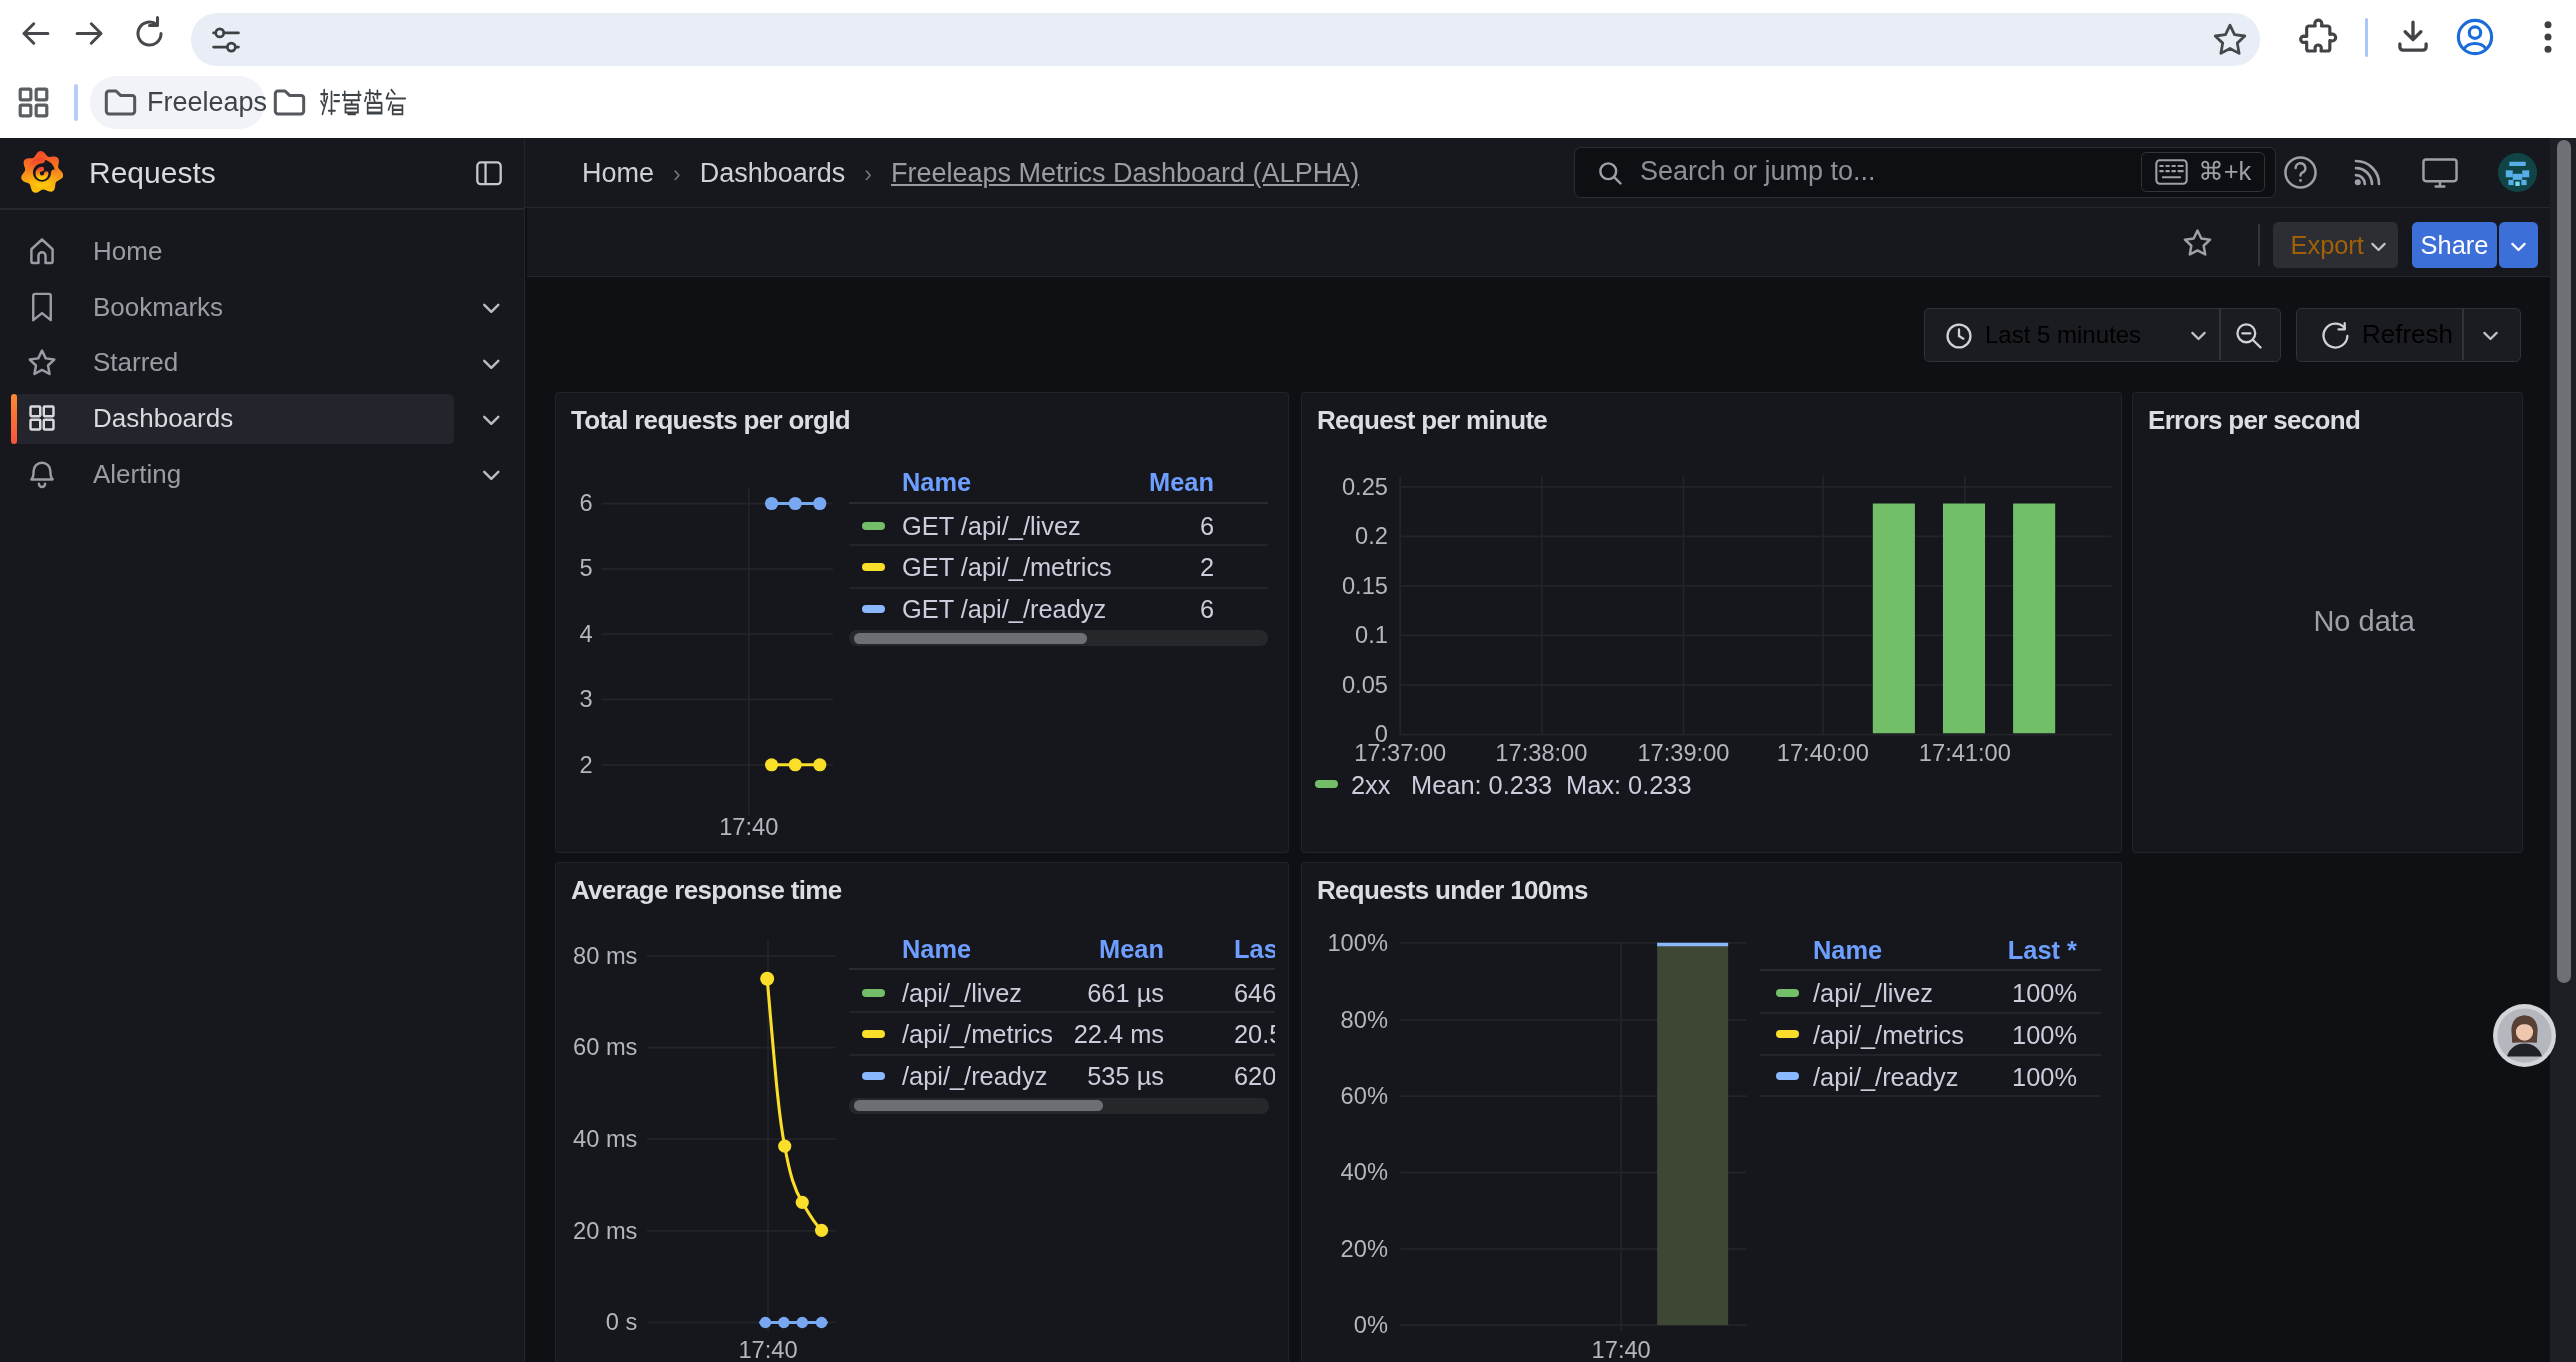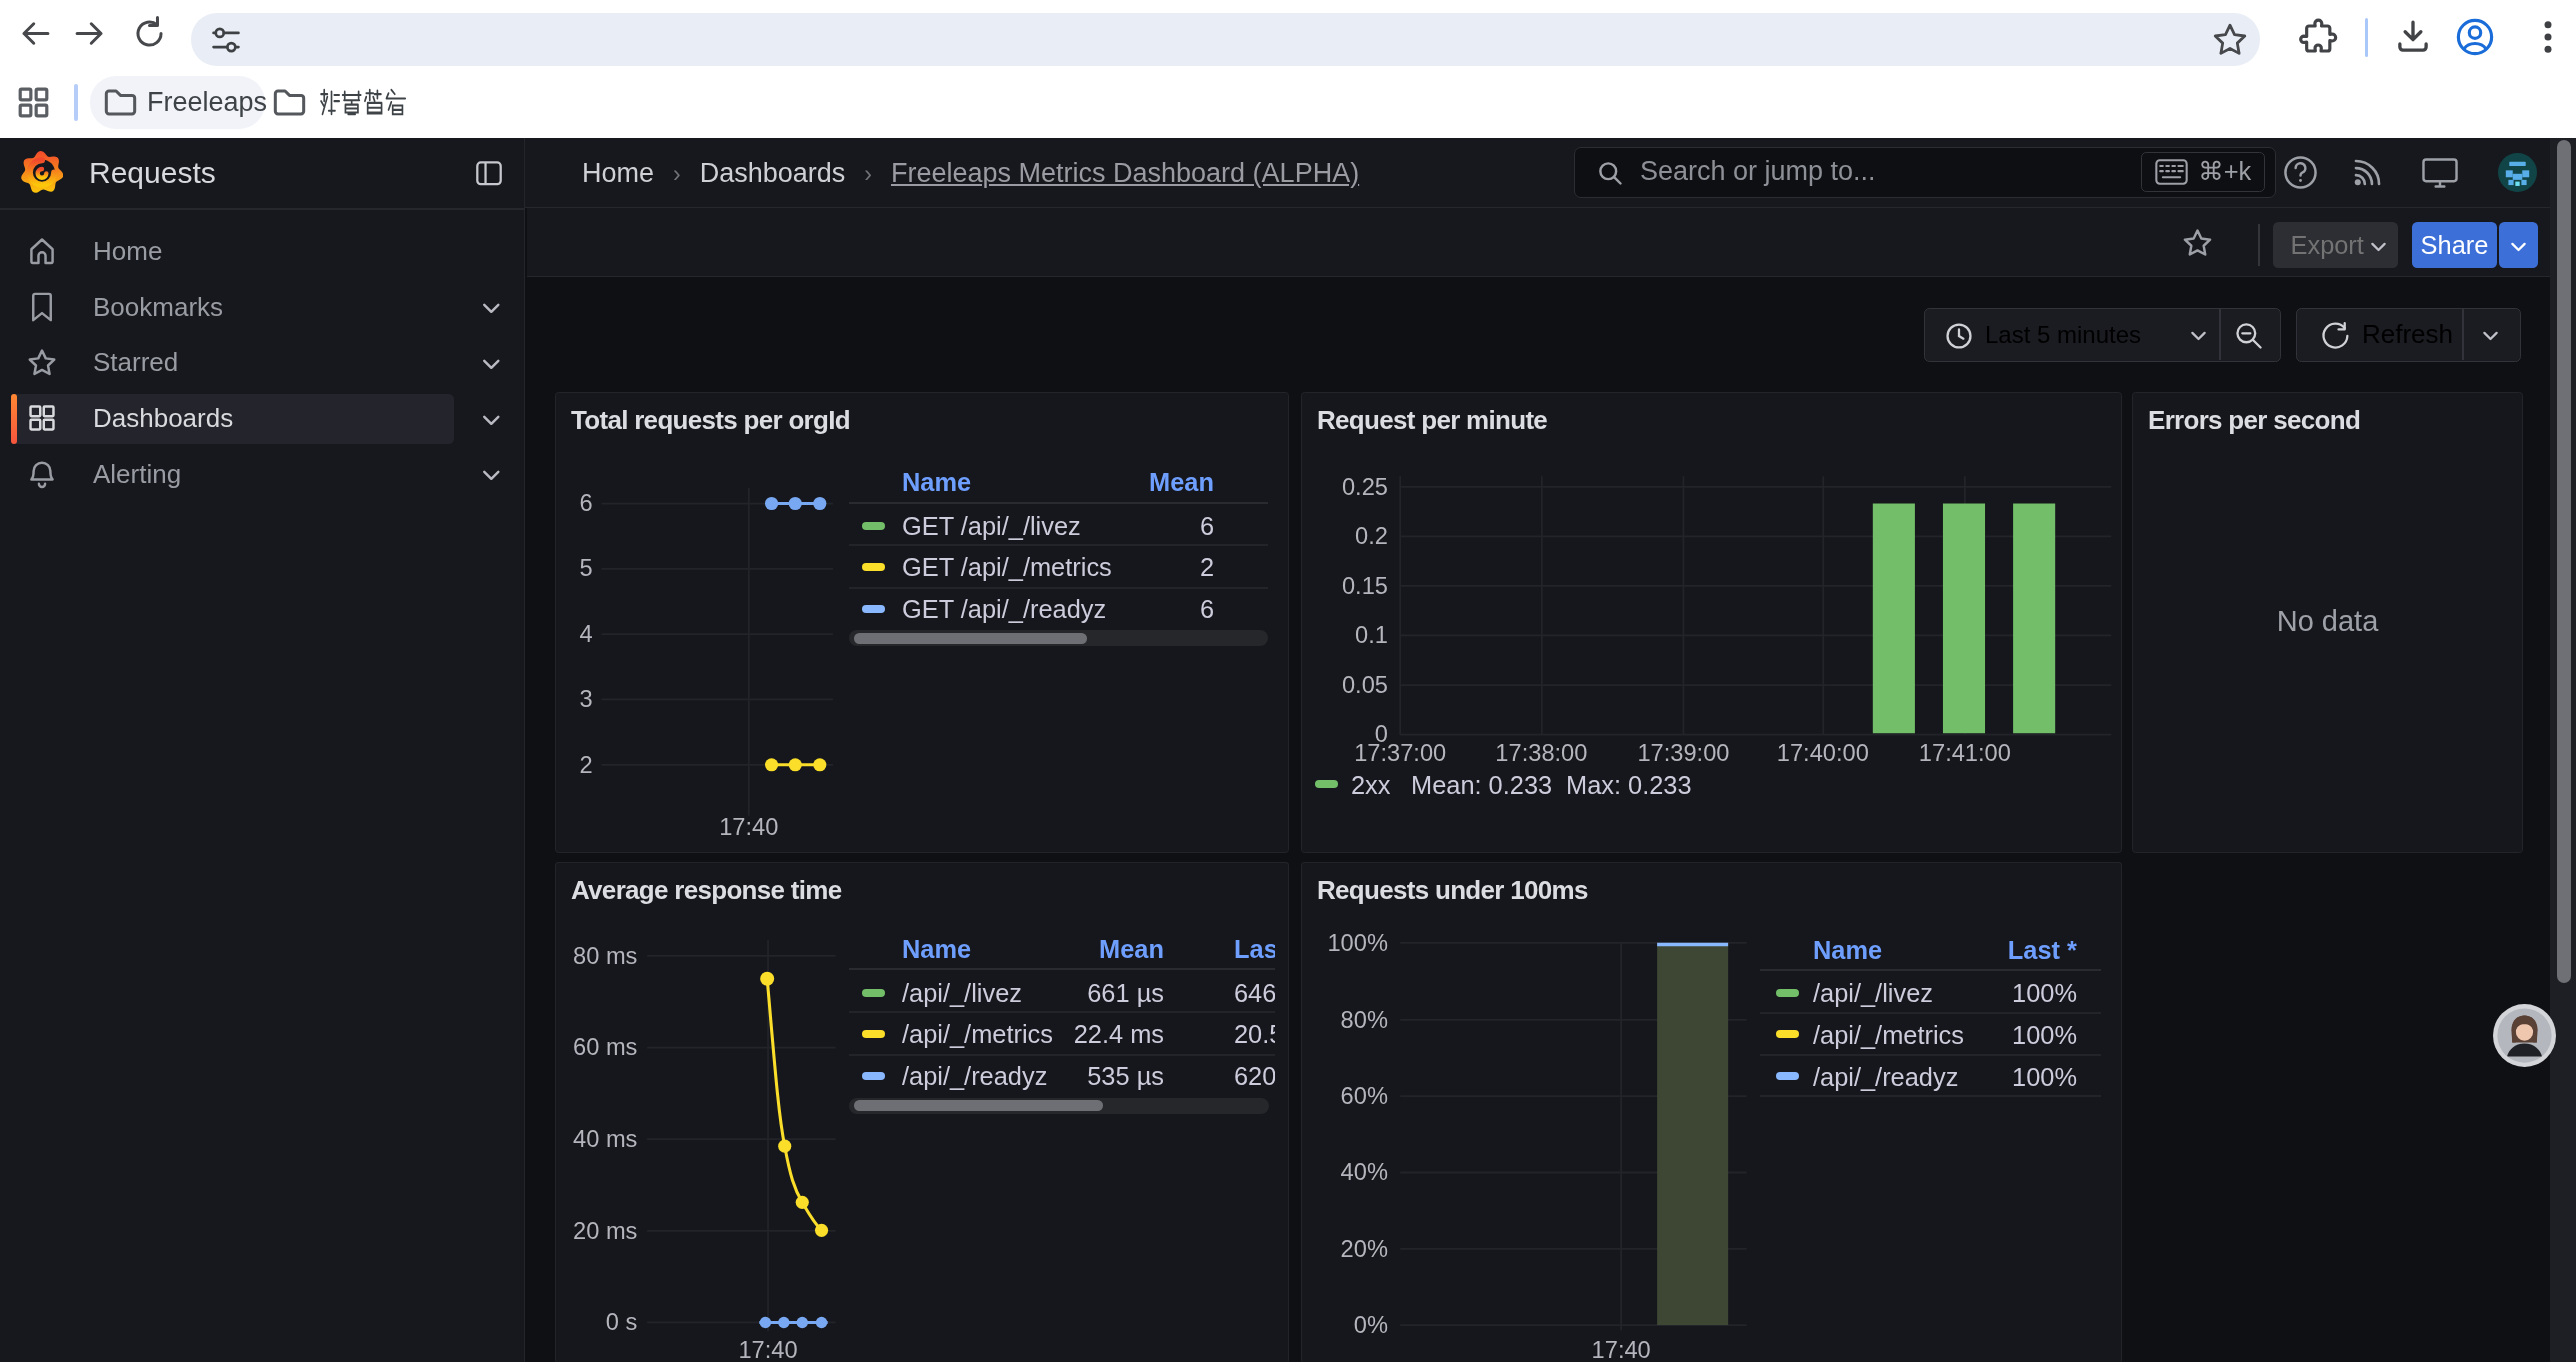--- a/index.html
+++ b/index.html
@@ -28,21 +28,21 @@
   .crumb { color:#cfd0d6; font-weight:500; }
   .crumbg { color:#9b9ca3; font-weight:400;text-decoration:underline; }
   .crumbsep { color:#71727a; padding:0 19px; font-size:23px; }
   #search { position:absolute; left:1574px; top:147px; width:702px; height:51px; border-radius:7px;
     background:#0e0f13; border:1.8px solid #2c2d33; }
   #searchph { position:absolute; left:65px; top:0px; height:47px; line-height:47px; font-size:27px; color:#8e9097; }
   #kbdtag { position:absolute; right:10.5px; top:3.5px; height:40px; border:1.8px solid #33343a; border-radius:5.3px;
     padding:0 12.3px; color:#9ea0a8; font-size:25.4px; line-height:37px; }
   #subhdr { position:absolute; left:527px; top:208px; width:2049px; height:69px; background:#17181d;
     border-bottom:1.8px solid #26272c; }
-  .gbtn { position:absolute; border-radius:5.3px; font-size:25.4px; color:#737373; }
+  .gbtn { position:absolute; border-radius:5.3px; font-size:25.4px; color:#a16207; }
   #exportbtn { left:2273px; top:222px; width:125px; height:46px; background:rgba(204,204,220,0.12); }
   #sharebtn { left:2412px; top:222px; width:85px; height:46px; background:#3d6fd9; color:#ffffff; font-weight:500; }
   #sharedrop { left:2499px; top:222px; width:39px; height:46px; background:#3d6fd9; }
   #timegrp { position:absolute; left:1924px; top:308px; width:357px; height:54px; border:1.8px solid #32333a;
     background:#1b1c22; border-radius:5.3px; }
   #refrgrp { position:absolute; left:2296px; top:308px; width:225px; height:54px; border:1.8px solid #32333a;
     background:#1b1c22; border-radius:5.3px; }
   .panel { position:absolute; background:#16171c; border:1.8px solid #23242a; border-radius:3.5px; }
   .ptitle { position:absolute; font-size:26px; font-weight:700; color:#dcdde3; letter-spacing:-0.7px; }
   .lh { position:absolute; font-size:25.4px; font-weight:700; color:#6e9fff; }
@@ -271,21 +271,21 @@
 <div class="panel" style="left:555px;top:392px;width:734px;height:461px"></div>
 <div class="panel" style="left:1301px;top:392px;width:821px;height:461px"></div>
 <div class="panel" style="left:2132px;top:392px;width:391px;height:461px"></div>
 <div class="panel" style="left:555px;top:862px;width:734px;height:501px;border-bottom:none"></div>
 <div class="panel" style="left:1301px;top:862px;width:821px;height:501px;border-bottom:none"></div>
 <div class="ptitle" style="left:571px;top:405px">Total requests per orgId</div>
 <div class="ptitle" style="left:1317px;top:405px">Request per minute</div>
 <div class="ptitle" style="left:2148px;top:405px">Errors per second</div>
 <div class="ptitle" style="left:571px;top:875px">Average response time</div>
 <div class="ptitle" style="left:1317px;top:875px">Requests under 100ms</div>
-<div class="abs" style="left:2240px;top:605px;width:175px;text-align:center;font-size:29px;color:#9fa1a9">No data</div>
+<div class="abs" style="left:2240px;top:605px;width:175px;text-align:right;font-size:29px;color:#9fa1a9">No data</div>
 
 <svg class="abs" style="left:0;top:0" width="2576" height="1363" viewBox="0 0 2938 1554" font-family="Liberation Sans, sans-serif">
 
   <g stroke="#232429" stroke-width="2">
     <path d="M686 574 H950 M686 648.5 H950 M686 723 H950 M686 797.5 H950 M686 872 H950"></path>
     <path d="M854 556 V930"></path>
   </g>
   <g fill="#b4b5bd" font-size="27" text-anchor="end">
     <text x="676" y="583">6</text>
       <text x="676" y="657">5</text>

